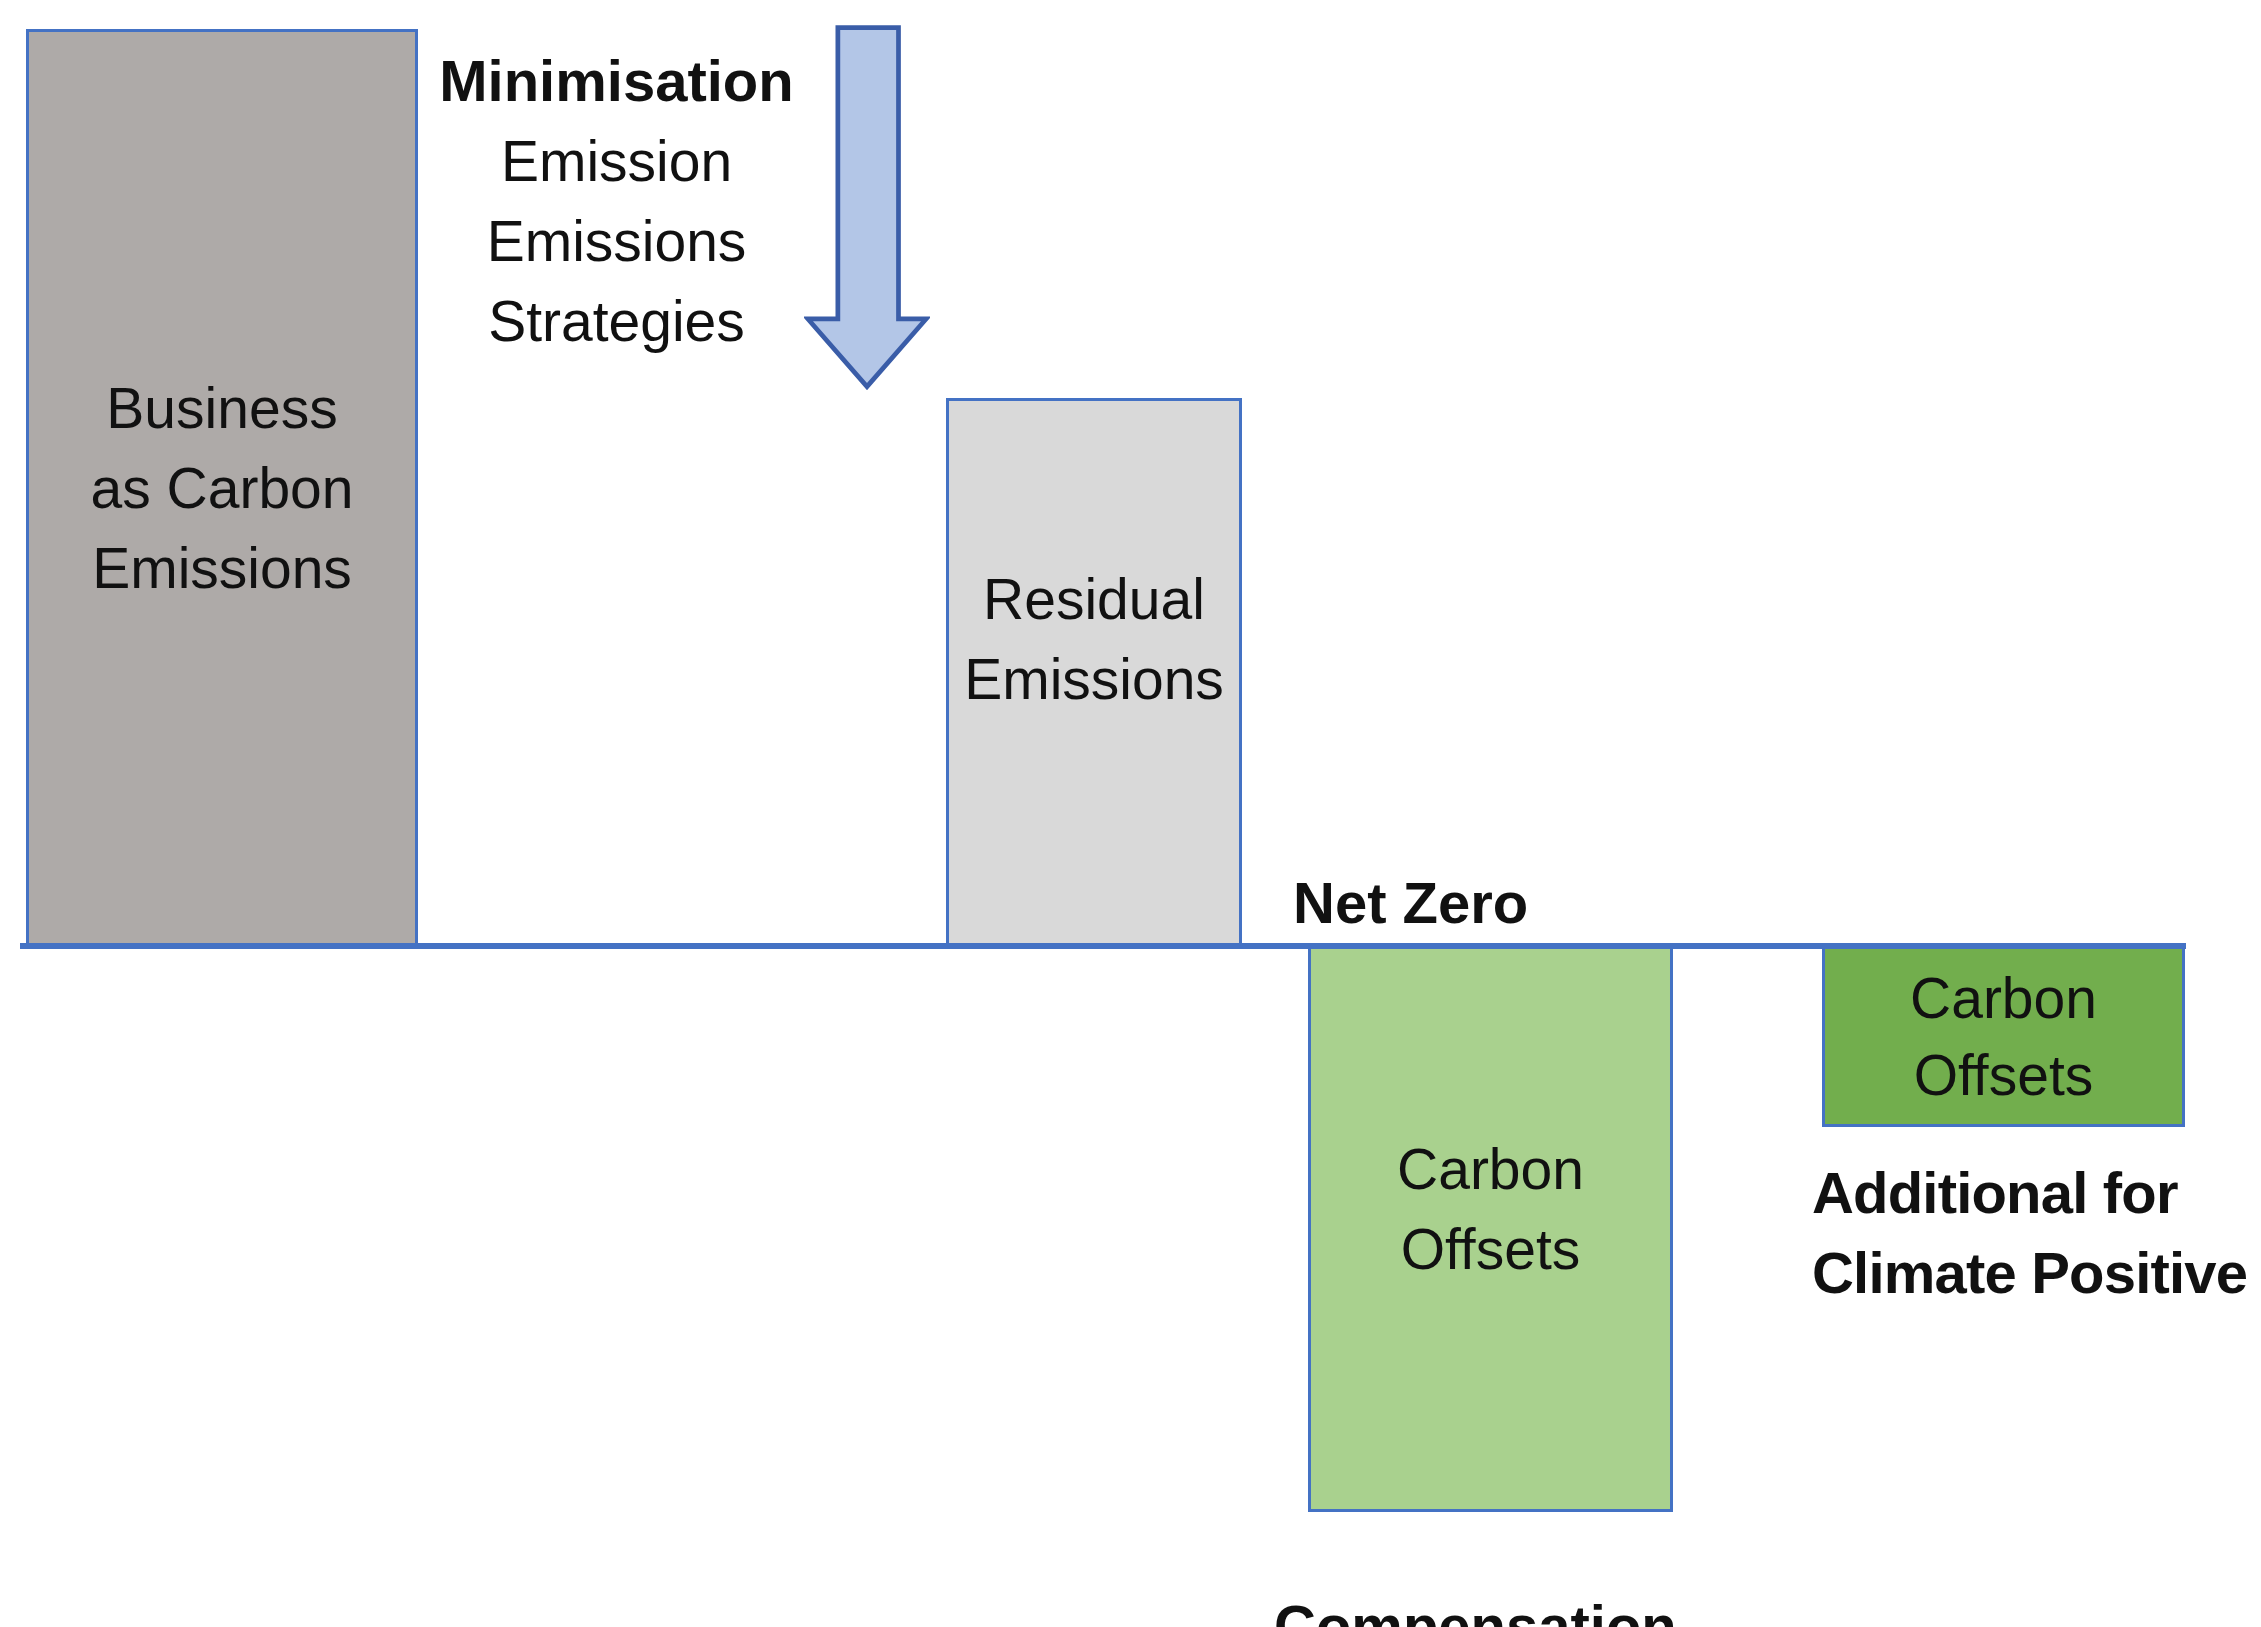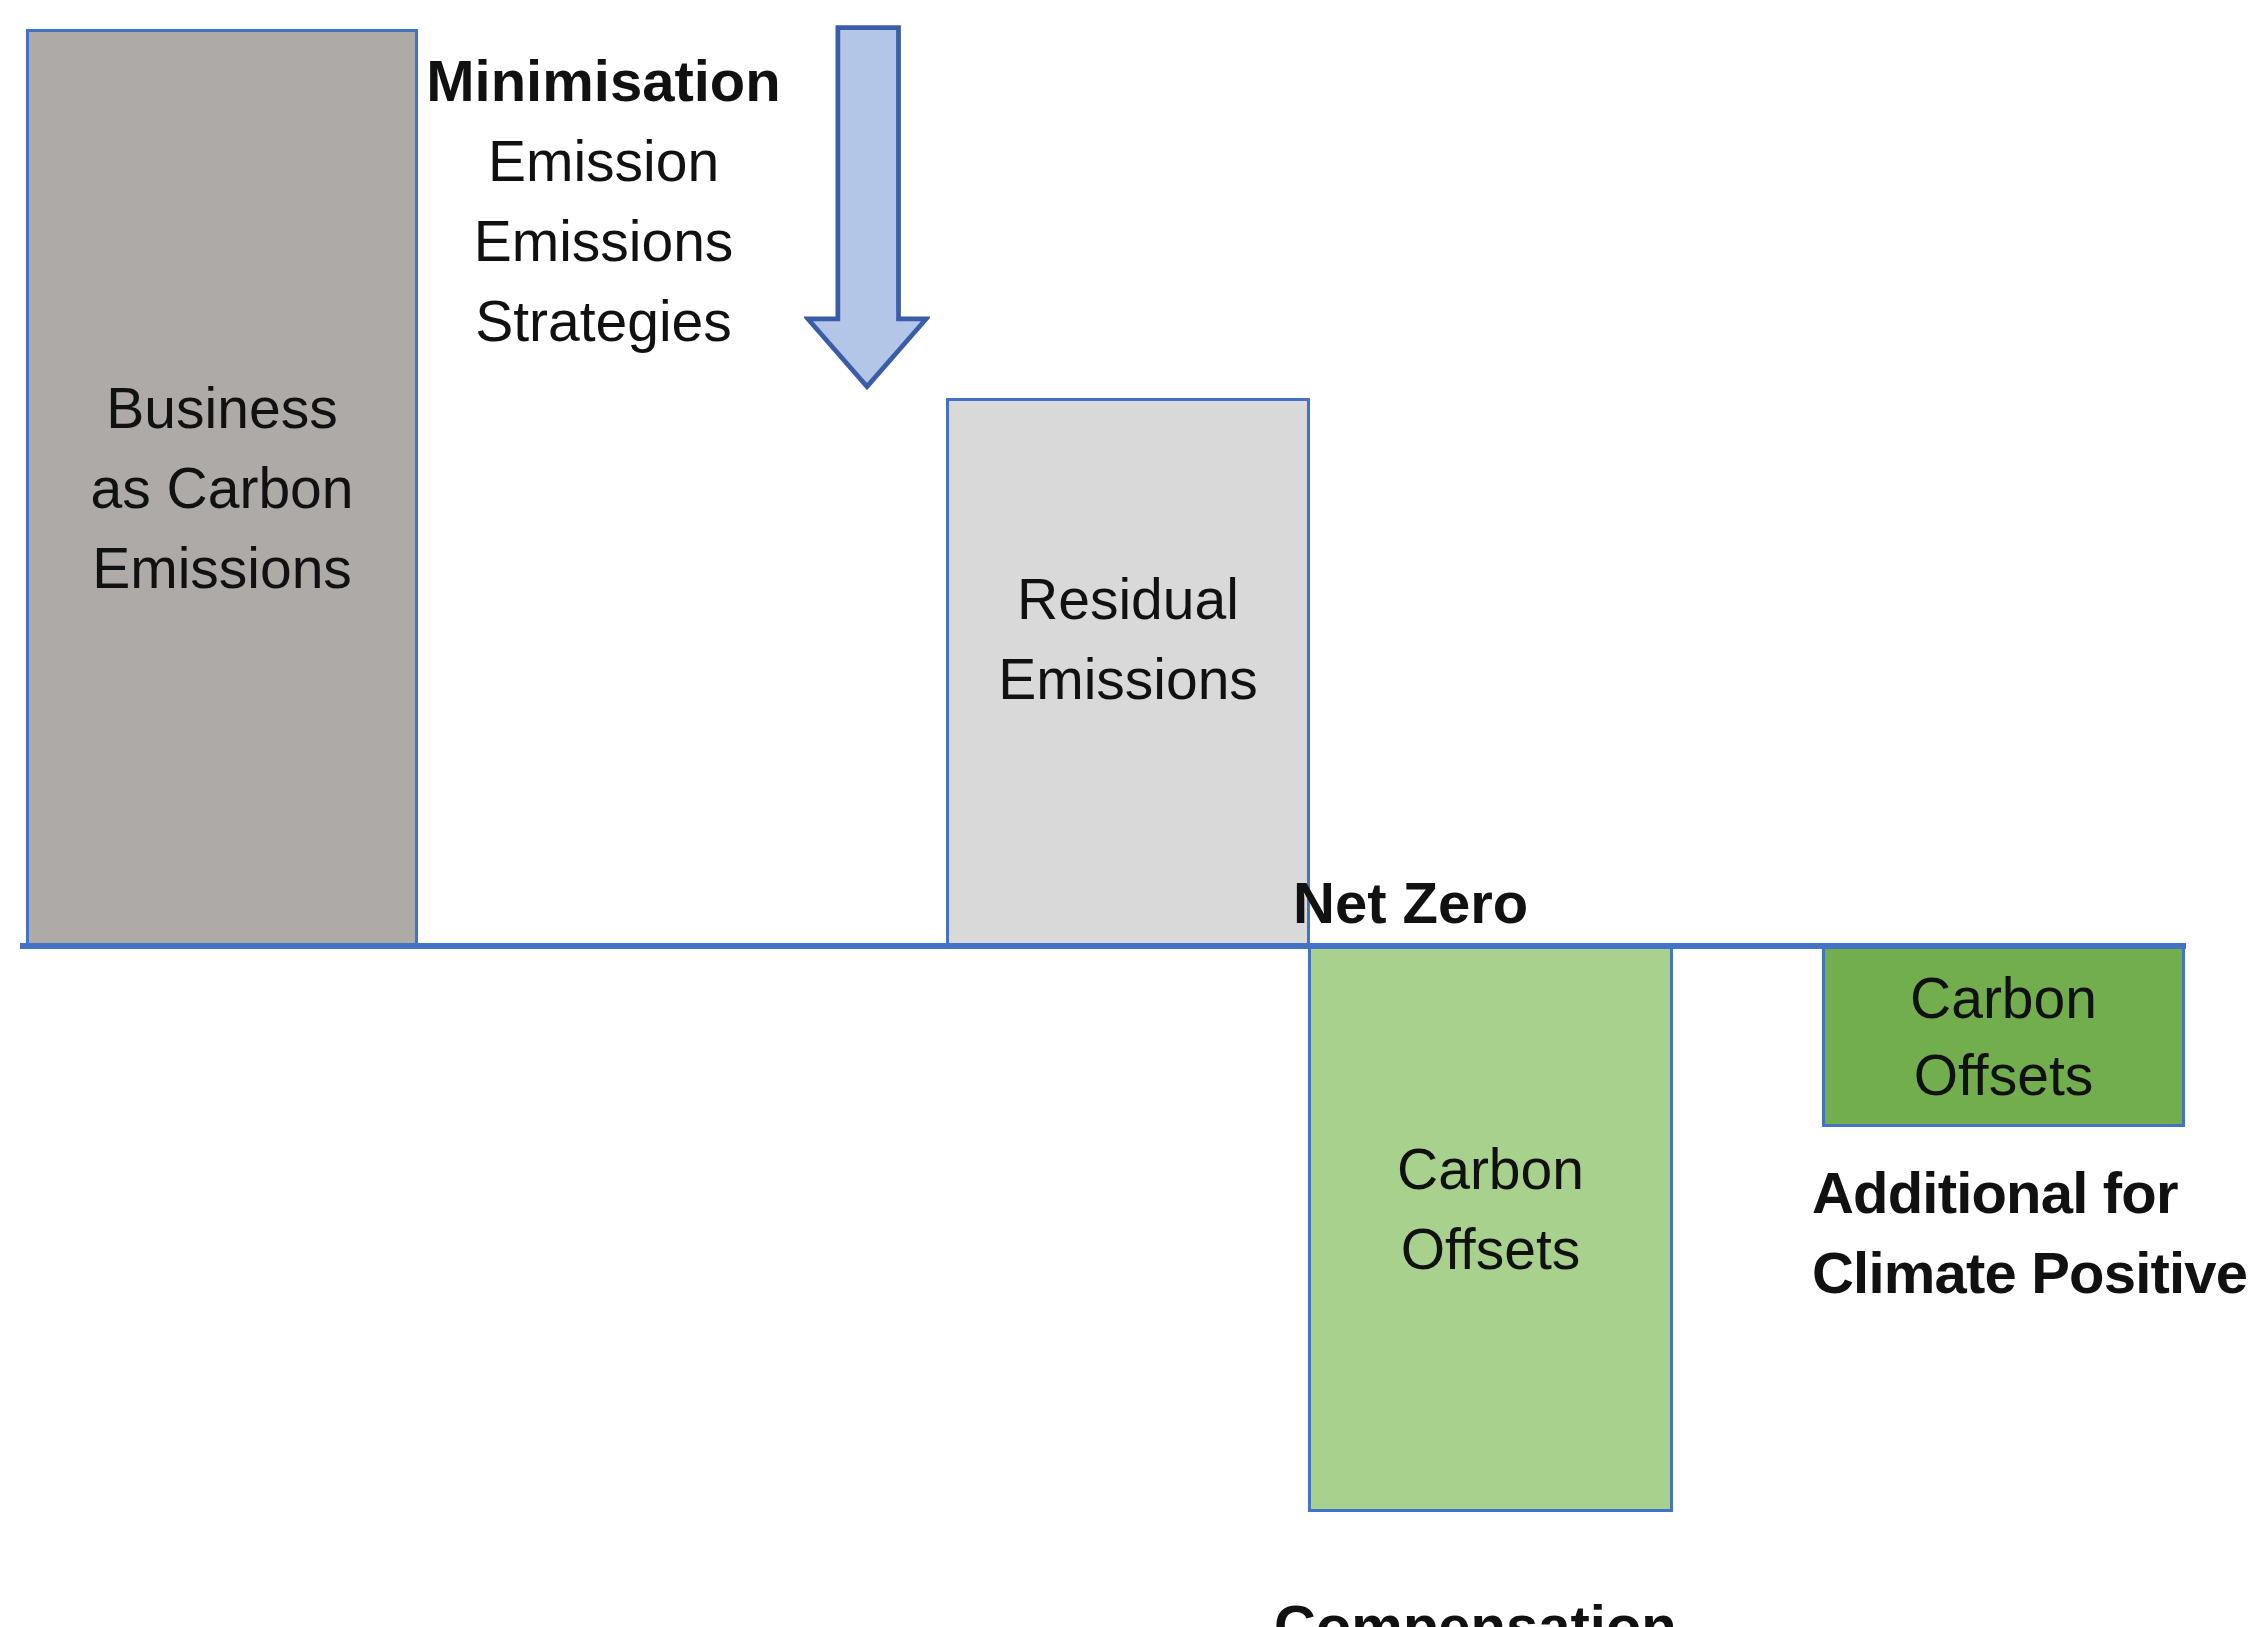--- a/index.html
+++ b/index.html
@@ -22,31 +22,31 @@
     justify-content: center;
     text-align: center;
   }
   .bar-label {
     font-size: 57px;
     line-height: 80px;
     white-space: nowrap;
   }
 
   .bar-bau      { left: 26px;   top: 29px;   width: 392px; height: 917px; background: #AEAAA8; }
-  .bar-residual { left: 946px; top: 398px;  width: 364px; height: 548px;  background: #D9D9D9; }
+  .bar-residual { left: 946px; top: 398px;  width: 296px; height: 548px;  background: #D9D9D9; }
   .bar-comp     { left: 1308px; top: 946px; width: 365px; height: 566px;  background: #A9D18E; }
   .bar-addl     { left: 1822px; top: 946px; width: 363px; height: 181px;  background: #72AE4D; }
 
   .shift-up-42 { transform: translateY(-33px); }
   .shift-up-25 { transform: translateY(-20px); }
   .bar-addl .bar-label { line-height: 77px; }
 
   .minimisation-block {
     position: absolute;
-    left: 347px; top: 41px; width: 513px;
+    left: 360px; top: 41px; width: 513px;
     text-align: center;
     font-size: 57px;
     line-height: 80px;
     white-space: nowrap;
   }
   .minimisation-block .title { font-weight: 700; font-size: 58px; }
 
   .arrow-svg { position: absolute; left: 804px; top: 24px; }
 
   .baseline {

